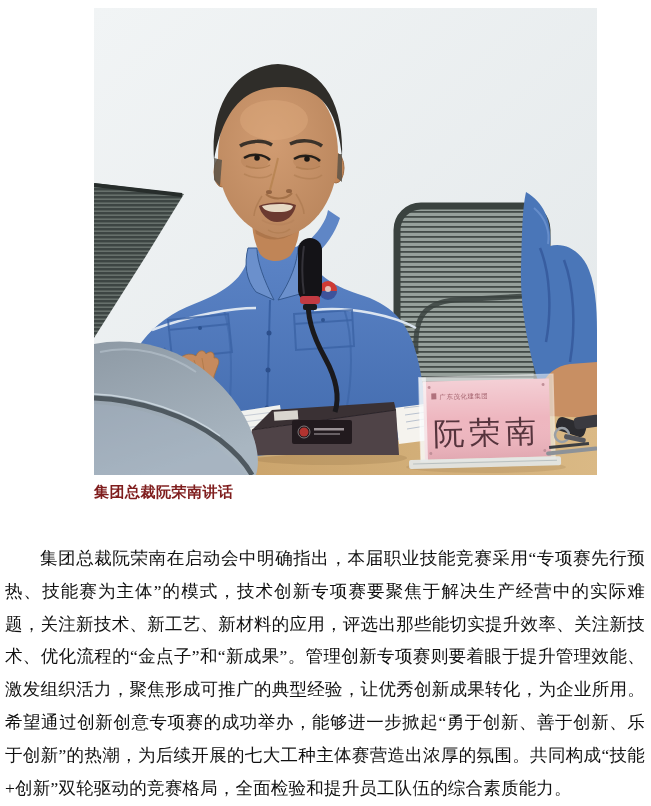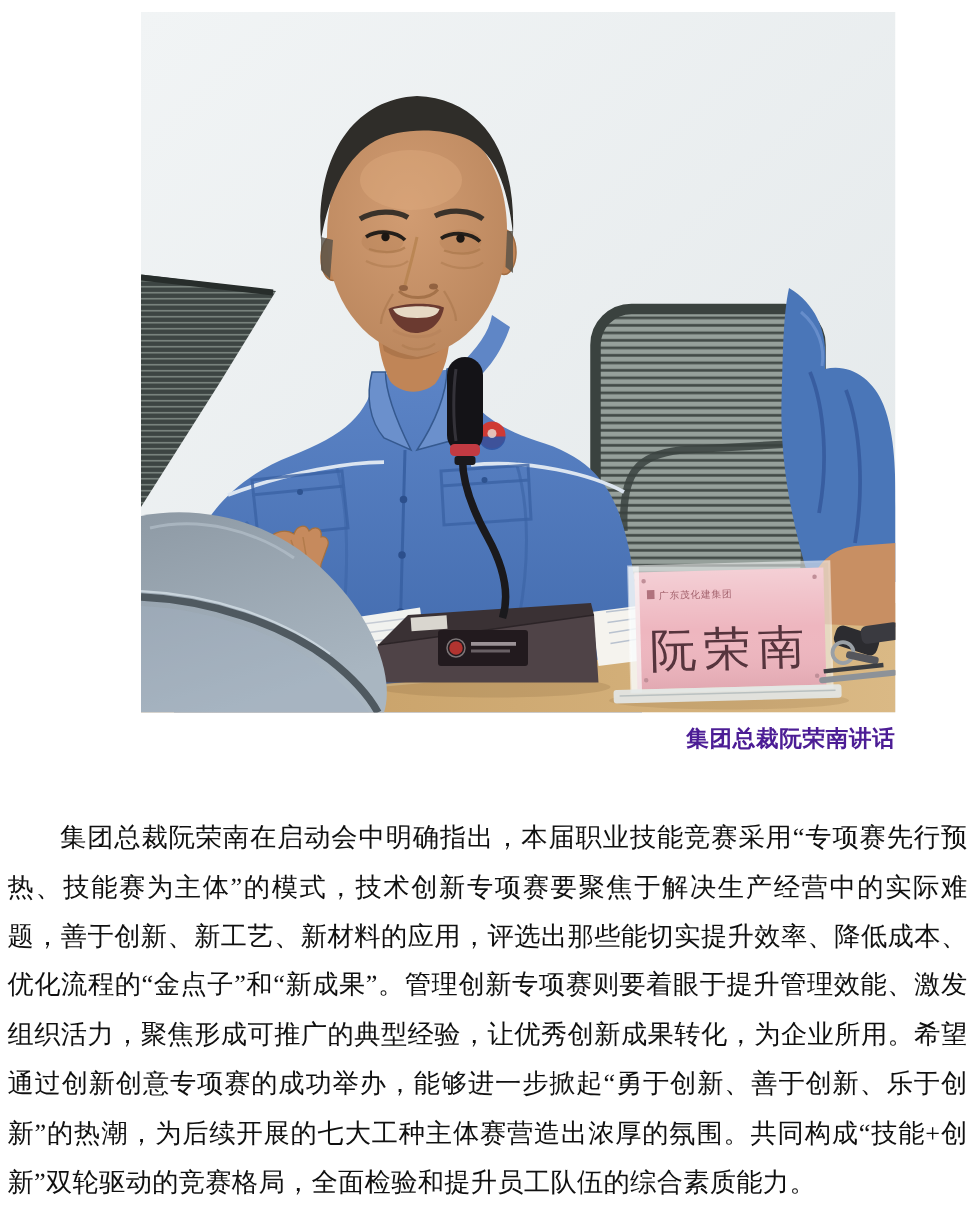--- a/index.html
+++ b/index.html
@@ -11,25 +11,25 @@
     font-family:"Liberation Serif","DejaVu Serif",serif;
   }
   figure.photo-figure{
     margin:8px 0 0 94px;
     width:503px;
     padding:0;
   }
   .photo-svg{display:block;width:503px;height:467px;}
   figcaption.caption{
     margin-top:8px;
-    text-align:right;
+    text-align:left;
     font-family:"Liberation Sans","DejaVu Sans",sans-serif;
     font-weight:700;
     font-size:15px;
-    color:#4c1d95;
+    color:#7f1d1d;
     letter-spacing:.5px;
   }
   p.body-text{
     margin:40px 6px 0 5px;
     font-size:17.5px;
     line-height:32.8px;
     color:#101010;
     text-align:justify;
     text-indent:2em;
     letter-spacing:.2px;
@@ -238,15 +238,15 @@
         <path d="M6,344 C40,336 76,346 102,364" stroke="#b9c4ce" stroke-width="2" fill="none" opacity=".6"></path>
         <path d="M0,386 C46,388 94,404 126,428" stroke="#cdd8e0" stroke-width="1.5" fill="none" opacity=".9"></path>
         <path d="M0,390 C46,392 94,408 126,432 C140,443 152,456 158,467" stroke="#4f5960" stroke-width="5" fill="none"></path>
         <path d="M0,396 C46,398 92,414 122,438 C136,450 146,458 152,467 L0,467 Z" fill="#a3b2c4" opacity=".35"></path>
       </g>
     </svg>
 
     <figcaption class="caption">集团总裁阮荣南讲话</figcaption>
   </figure>
 
-  <p class="body-text">集团总裁阮荣南在启动会中明确指出，本届职业技能竞赛采用“专项赛先行预热、技能赛为主体”的模式，技术创新专项赛要聚焦于解决生产经营中的实际难题，善于创新、新工艺、新材料的应用，评选出那些能切实提升效率、降低成本、优化流程的“金点子”和“新成果”。管理创新专项赛则要着眼于提升管理效能、激发组织活力，聚焦形成可推广的典型经验，让优秀创新成果转化，为企业所用。希望通过创新创意专项赛的成功举办，能够进一步掀起“勇于创新、善于创新、乐于创新”的热潮，为后续开展的七大工种主体赛营造出浓厚的氛围。共同构成“技能+创新”双轮驱动的竞赛格局，全面检验和提升员工队伍的综合素质能力。</p>
+  <p class="body-text">集团总裁阮荣南在启动会中明确指出，本届职业技能竞赛采用“专项赛先行预热、技能赛为主体”的模式，技术创新专项赛要聚焦于解决生产经营中的实际难题，关注新技术、新工艺、新材料的应用，评选出那些能切实提升效率、关注新技术、优化流程的“金点子”和“新成果”。管理创新专项赛则要着眼于提升管理效能、激发组织活力，聚焦形成可推广的典型经验，让优秀创新成果转化，为企业所用。希望通过创新创意专项赛的成功举办，能够进一步掀起“勇于创新、善于创新、乐于创新”的热潮，为后续开展的七大工种主体赛营造出浓厚的氛围。共同构成“技能+创新”双轮驱动的竞赛格局，全面检验和提升员工队伍的综合素质能力。</p>
 
 </div>
 
 </body></html>

